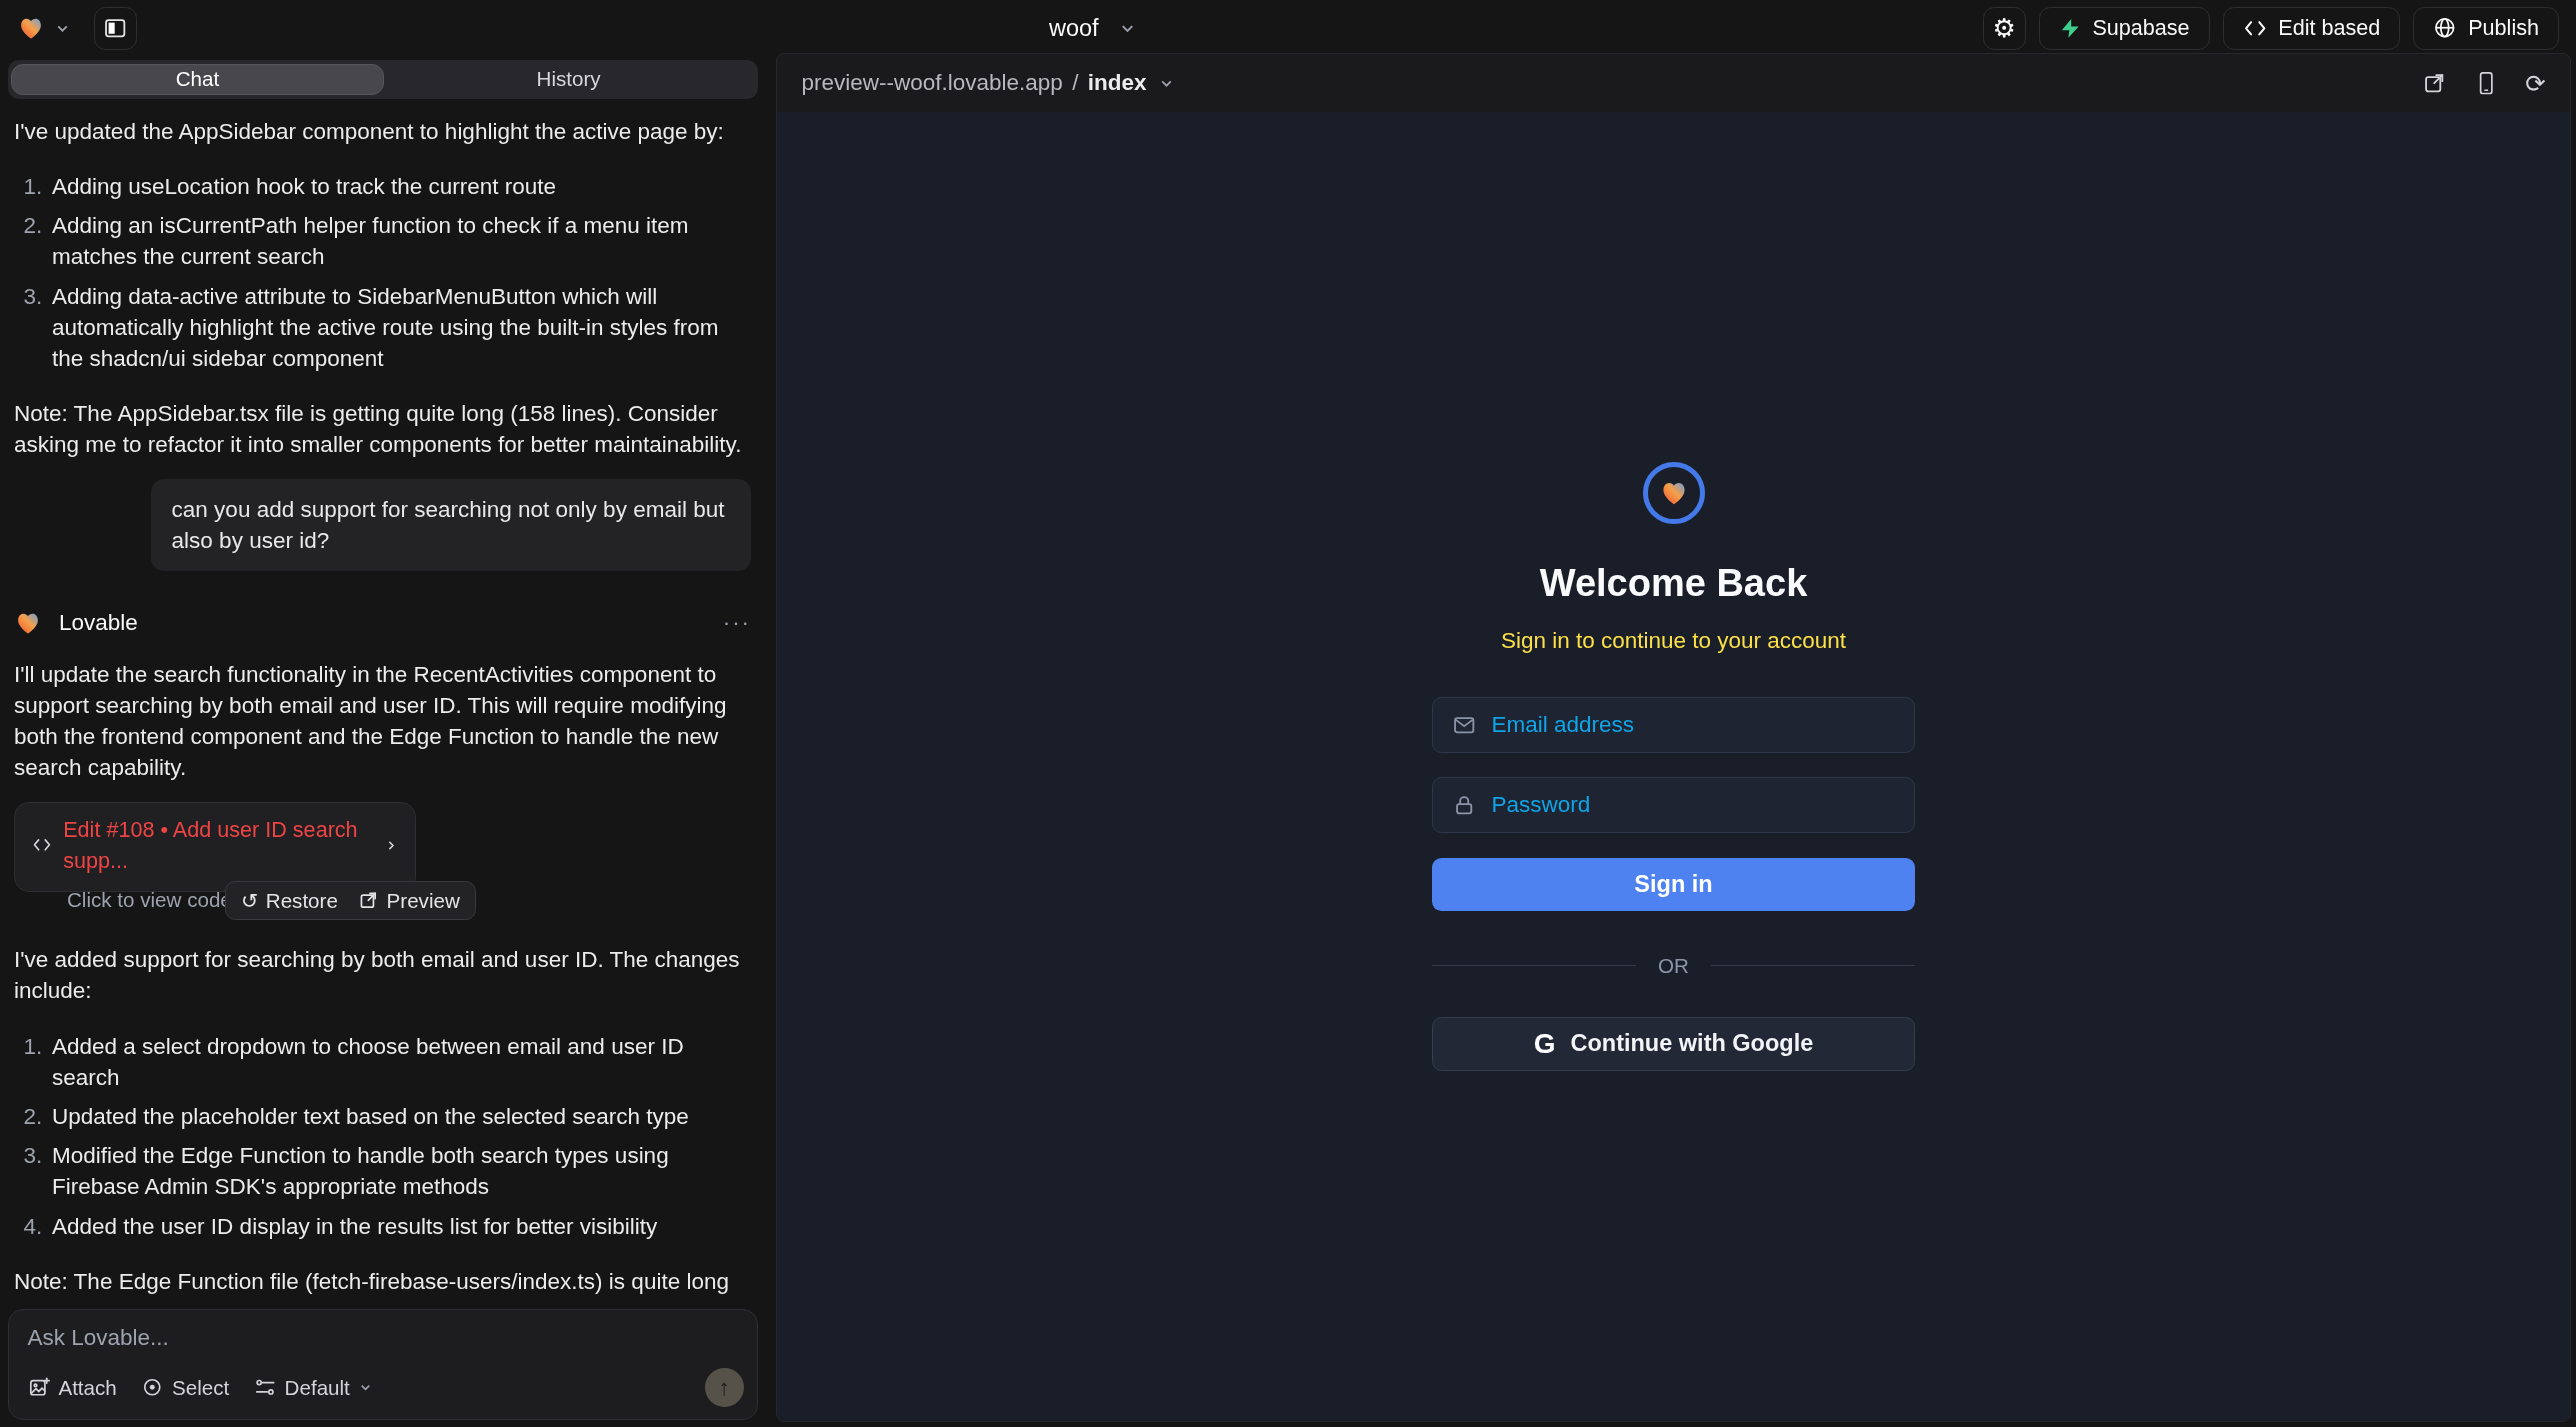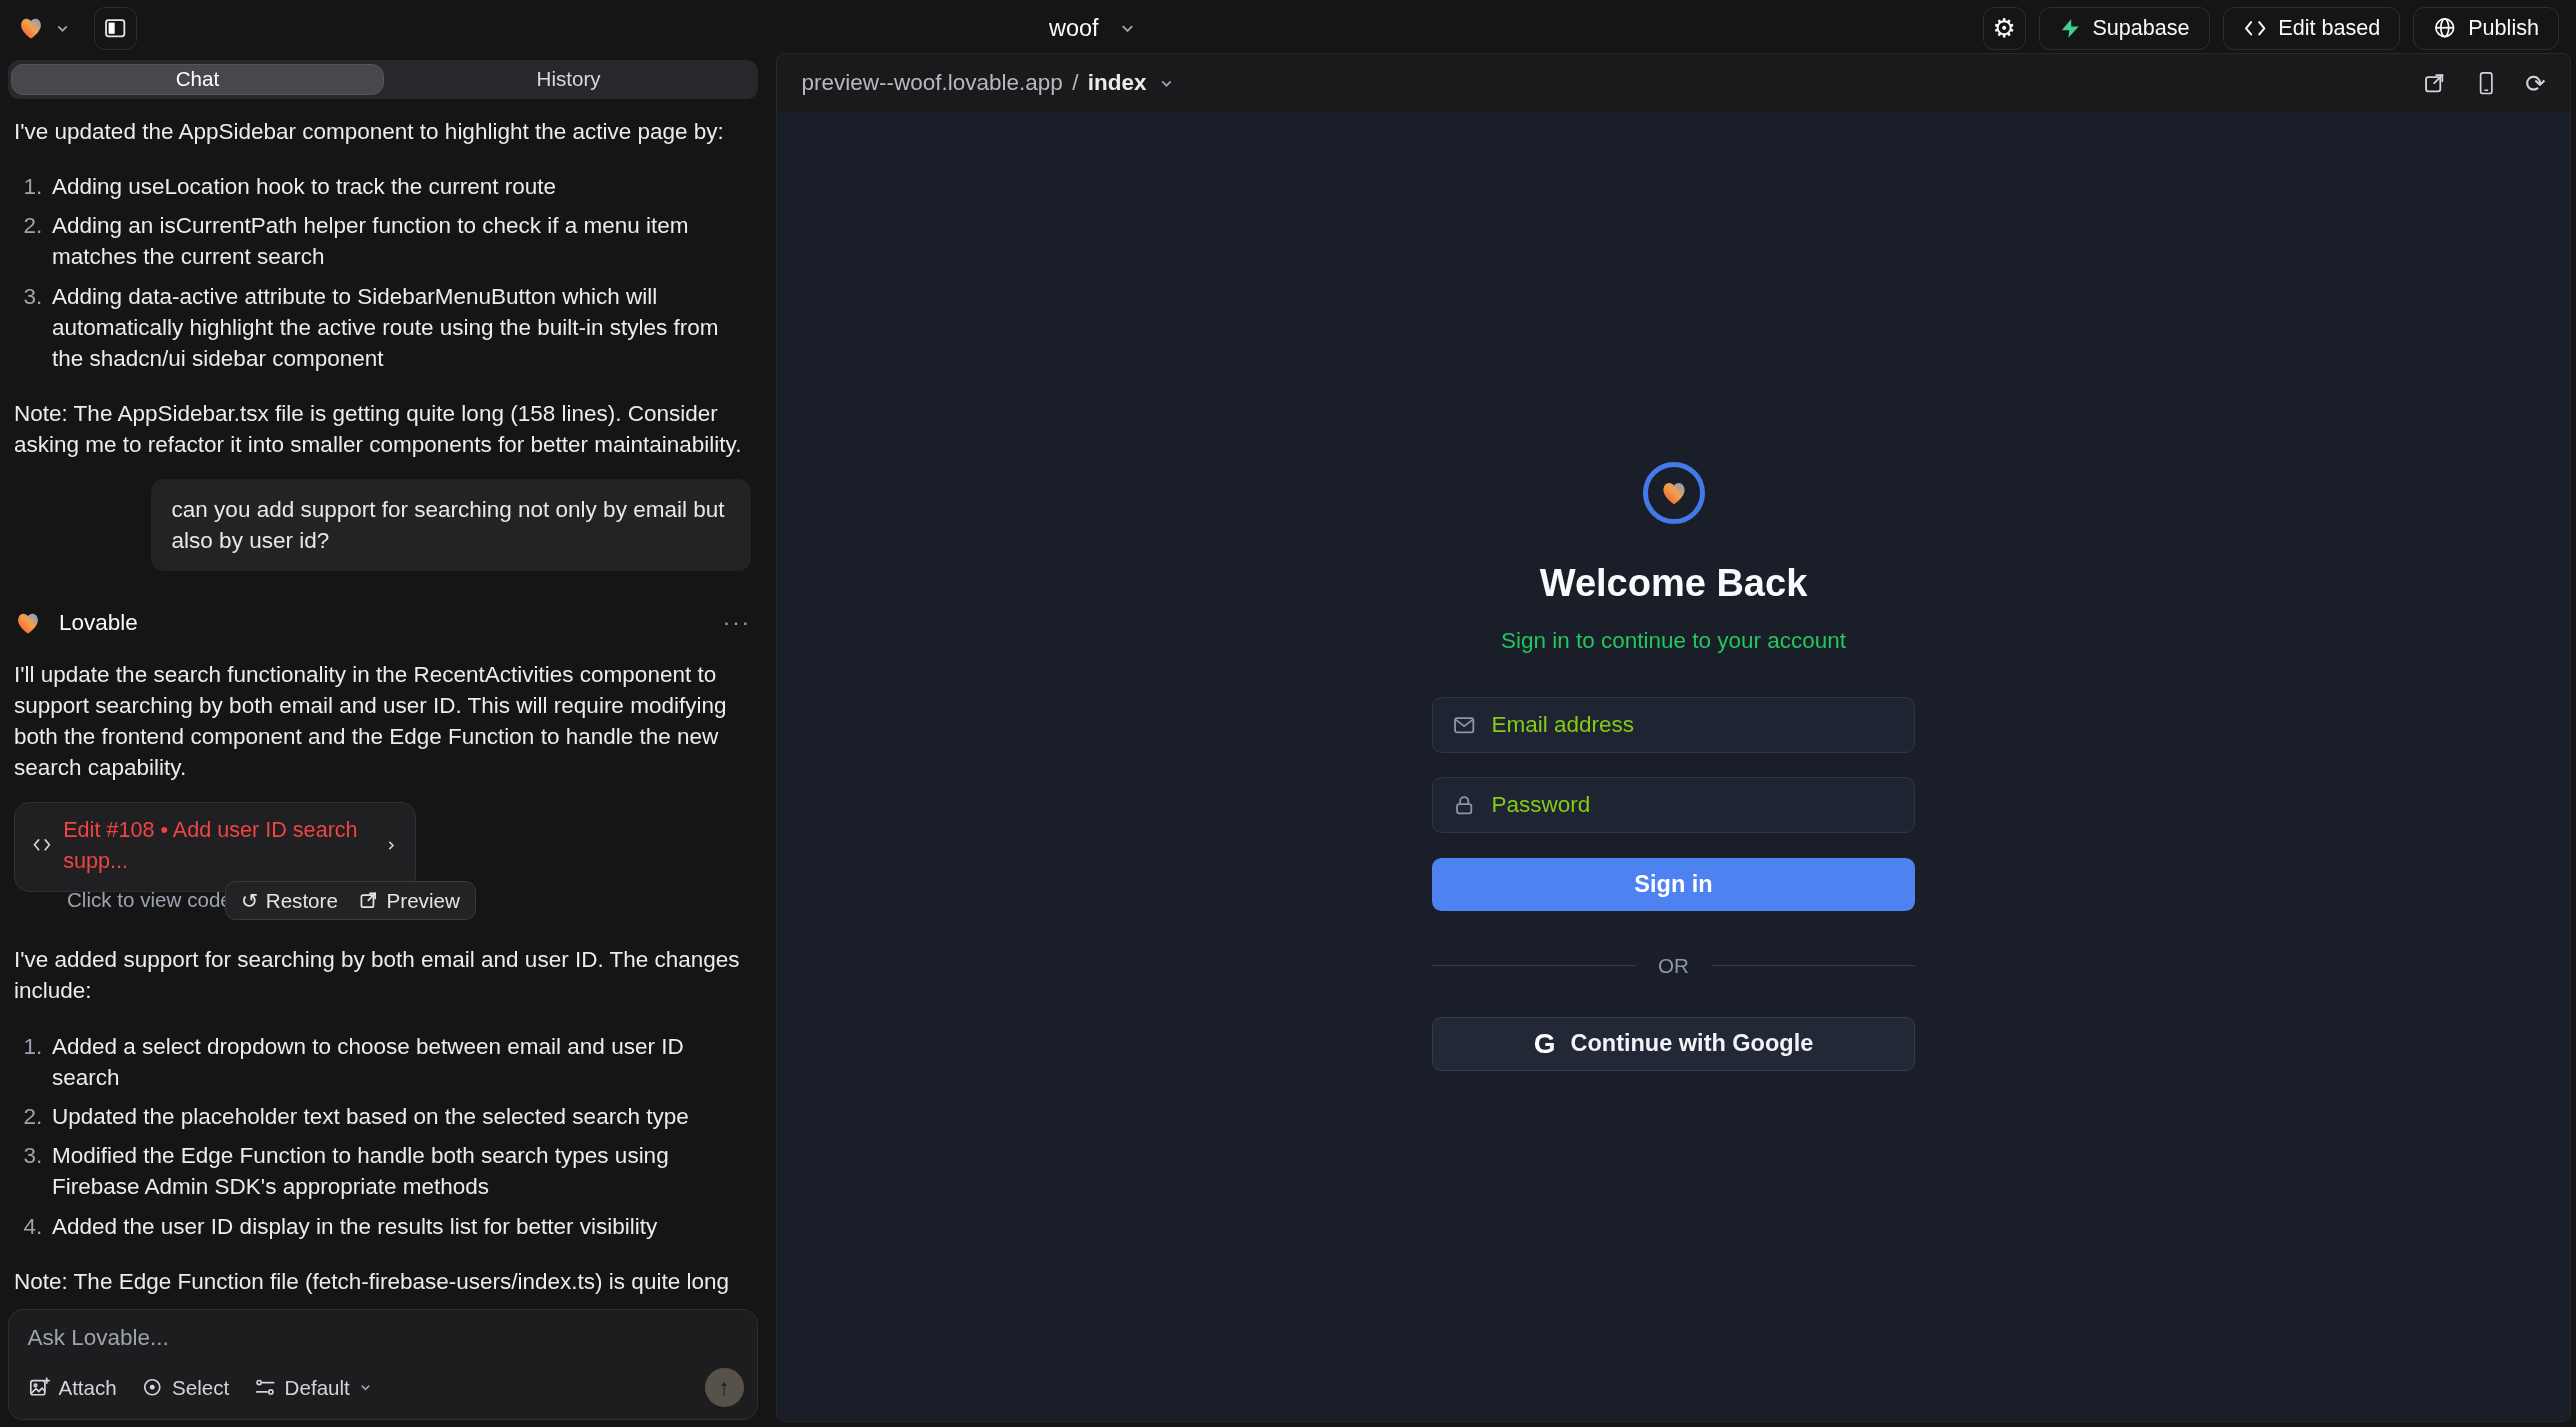--- a/index.html
+++ b/index.html
@@ -54,22 +54,22 @@
   .url-sep { font-size:22.5px; color:#b8b8bd; }
   .url-page { font-size:22.5px; color:#ececef; font-weight:bold; }
   .preview-topbar .chev { margin-left:1.9px; }
   .preview-actions { margin-left:auto; display:flex; align-items:center; gap:28px; color:#d4d4d8; }
   .preview-actions .act { cursor:pointer; display:flex; align-items:center; font-size:24.4px; }
   .preview-content { flex:1; background:#191e29; display:flex; align-items:center; justify-content:center; }
 
   .auth-col { width:483px; display:flex; flex-direction:column; align-items:center; }
   .auth-logo { width:62px; height:62px; border-radius:50%; border:5.6px solid #4379e8; display:flex; align-items:center; justify-content:center; margin-bottom:38px; }
   .auth-title { font-size:38px; font-weight:bold; color:#f8fafc; margin-bottom:22.5px; }
-  .auth-sub { font-size:22.5px; color:#22c55e; margin-bottom:43px; }
-  .field { width:100%; height:56px; background:#1e2431; border:0.9px solid #2e3748; border-radius:9.4px; display:flex; align-items:center; padding:0 19px; gap:15px; margin-bottom:24.4px; color:#84cc16; }
+  .auth-sub { font-size:22.5px; color:#fde047; margin-bottom:43px; }
+  .field { width:100%; height:56px; background:#1e2431; border:0.9px solid #2e3748; border-radius:9.4px; display:flex; align-items:center; padding:0 19px; gap:15px; margin-bottom:24.4px; color:#0ea5e9; }
   .field .ph { font-size:22.5px; }
   .signin-btn { width:100%; height:53px; background:#4d82f0; border:none; border-radius:9.4px; color:#ffffff; font-size:23.5px; font-weight:bold; cursor:pointer; margin-bottom:1.9px; }
   .or-row { width:100%; display:flex; align-items:center; gap:22.5px; margin:41px 0 39px; }
   .or-line { flex:1; height:0.9px; background:#333b4a; }
   .or-text { font-size:20.6px; color:#8b95a7; }
   .google-btn { width:100%; height:54px; background:#222836; border:0.9px solid #353d4e; border-radius:9.4px; display:flex; align-items:center; justify-content:center; gap:15px; cursor:pointer; }
   .g-glyph { color:#ffffff; font-size:28px; font-weight:bold; }
   .google-label { color:#f2f4f8; font-size:23.5px; font-weight:bold; }
 
   svg { display:block; }

